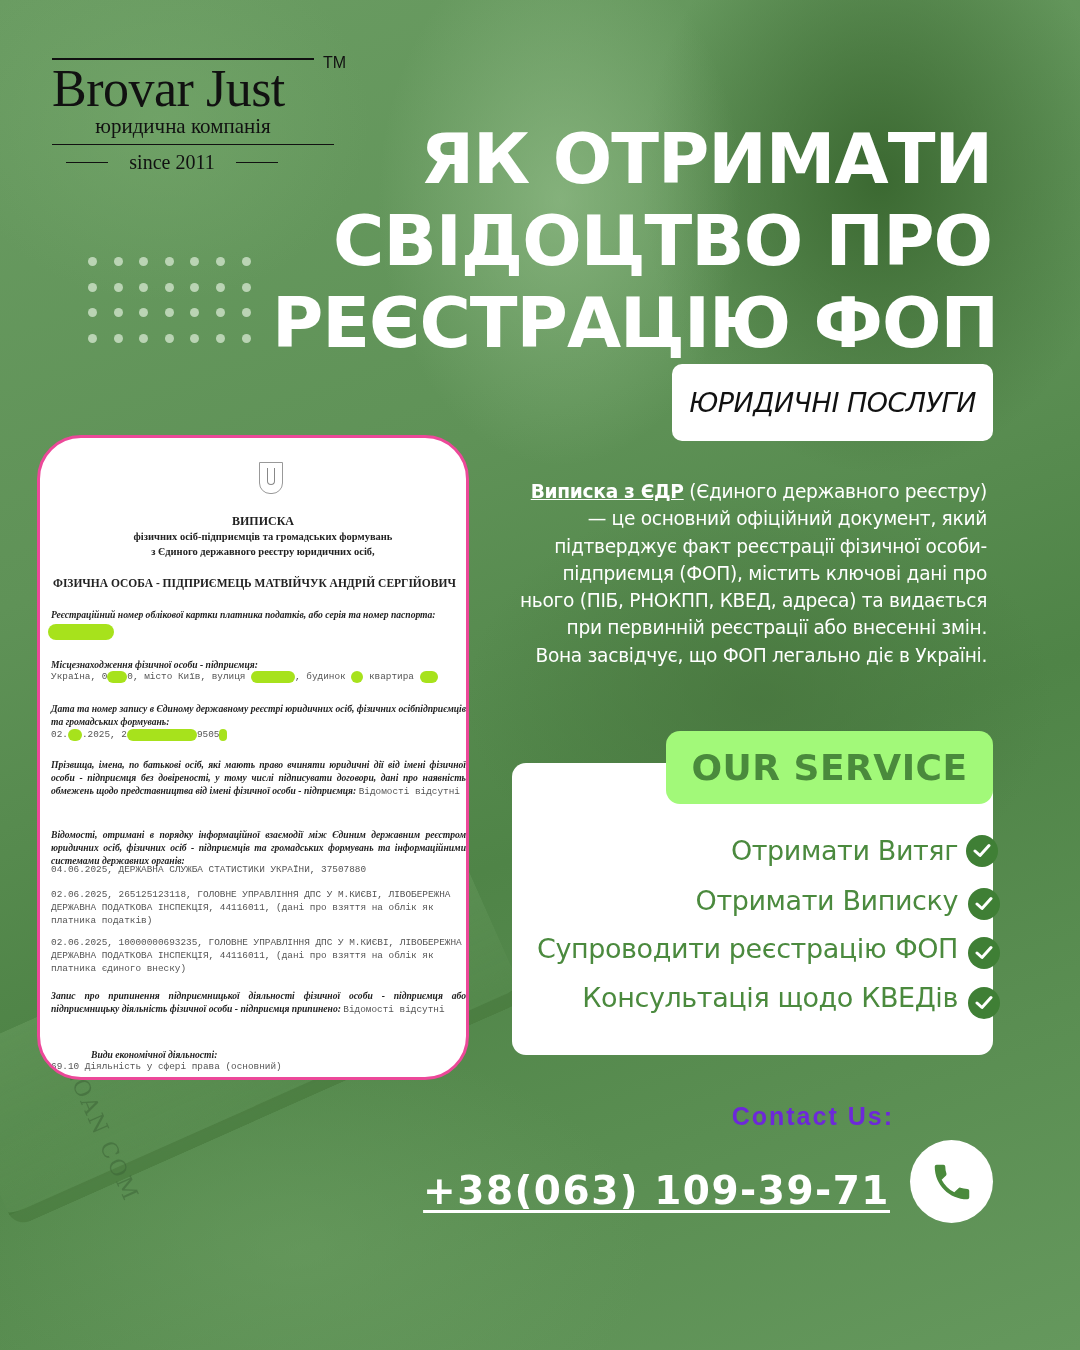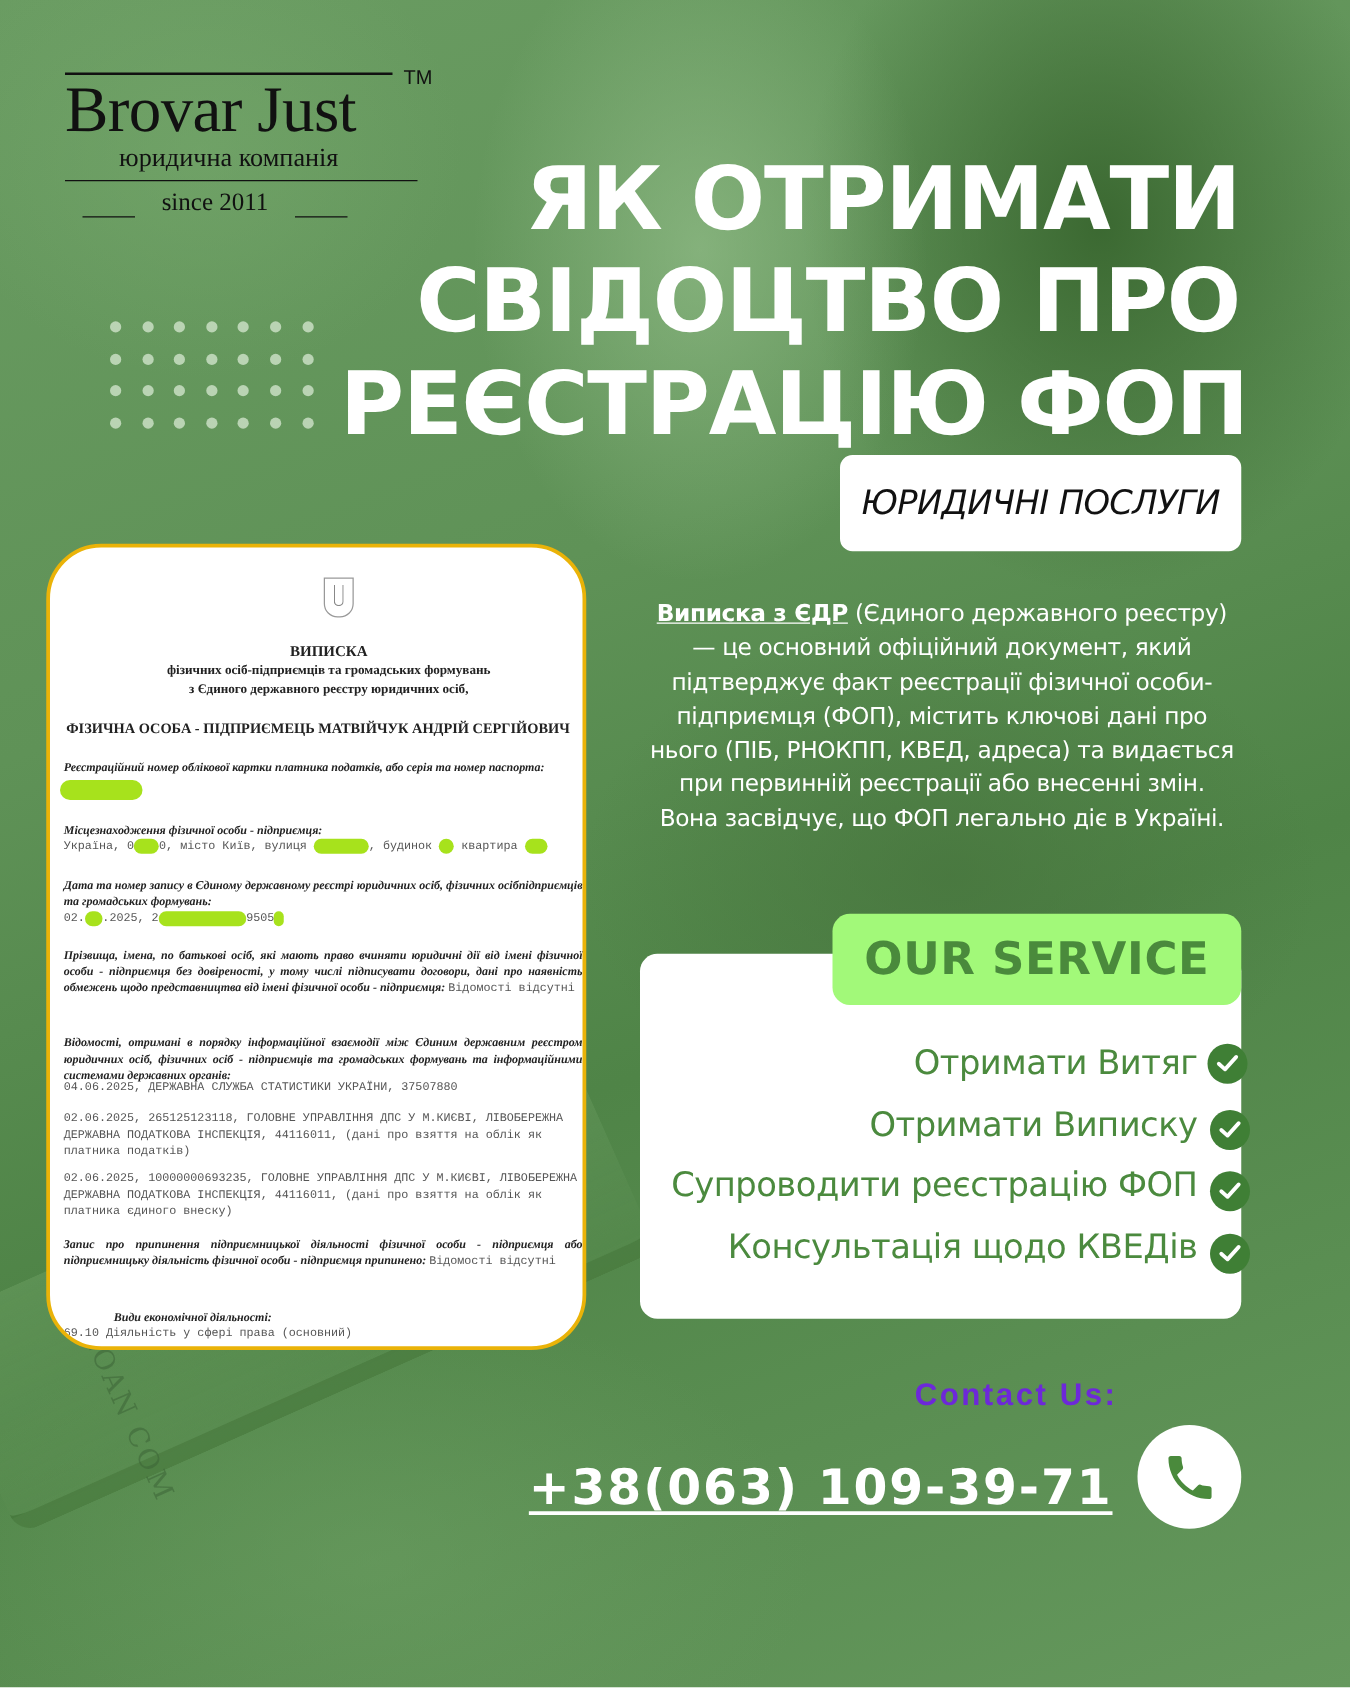--- a/index.html
+++ b/index.html
@@ -21,46 +21,46 @@
   .clip-text { position:absolute; left:28px; top:1120px; transform:rotate(66deg);
     font-family:"DejaVu Serif", serif; font-size:22px; color:rgba(60,100,55,0.55); letter-spacing:2px; }
 
   
   .logo { position:absolute; left:52px; top:58px; width:282px; }
   .logo .topline { height:1.5px; background:#111; width:262px; margin-left:0; }
   .logo .tm { position:absolute; right:-12px; top:-4px; font-family:"Liberation Sans", sans-serif; font-size:16px; color:#111; }
   .logo .brand { font-family:"Liberation Serif", serif; font-size:52px; color:#111; line-height:54px; margin-top:2px; letter-spacing:-0.5px; }
   .logo .sub { font-family:"Liberation Serif", serif; font-size:21px; color:#111; text-align:center; line-height:24px; margin-top:-2px; width:262px; }
   .logo .midline { height:1.5px; background:#111; width:282px; margin-top:6px; }
-  .logo .since { display:flex; align-items:flex-end; justify-content:center; gap:21px; margin-top:6px; width:240px; }
+  .logo .since { display:flex; align-items:center; justify-content:center; gap:21px; margin-top:6px; width:240px; }
   .logo .since .dash { width:42px; height:1.5px; background:#111; }
   .logo .since span.t { font-family:"Liberation Serif", serif; font-size:20px; color:#111; }
 
   
   .dots { position:absolute; left:88px; top:257px; display:grid; grid-template-columns:repeat(7, 8px); grid-auto-rows:8px; column-gap:17.6px; row-gap:17.6px; }
   .dots i { width:9px; height:9px; border-radius:50%; background:rgba(215,232,210,0.75); display:block; }
 
   
   .title { position:absolute; right:88px; top:118px; width:720px; text-align:right;
     font-family:"DejaVu Sans", sans-serif; font-weight:bold; color:#fff;
     font-size:70px; line-height:82px; letter-spacing:-1px; }
   .title div { white-space:nowrap; }
 
   .tag { position:absolute; left:672px; top:364px; width:321px; height:77px; background:#fff; border-radius:10px;
     display:flex; align-items:center; justify-content:center;
     font-family:"DejaVu Sans", sans-serif; font-style:italic; font-size:27px; color:#111; letter-spacing:-0.5px; }
 
   
-  .desc { position:absolute; left:520px; top:478px; width:467px; text-align:center; color:#fff;
+  .desc { position:absolute; left:520px; top:478px; width:467px; text-align:right; color:#fff;
     font-family:"DejaVu Sans", sans-serif; font-size:18.6px; line-height:27.3px; letter-spacing:-0.3px; }
   .desc .lead { font-weight:bold; text-decoration:underline; }
 
   
   .doc { position:absolute; left:37px; top:435px; width:426px; height:639px; background:#fff;
-    border:3px solid #eab308; border-radius:44px; overflow:hidden; font-family:"Liberation Serif", serif; color:#222; }
+    border:3px solid #ec4899; border-radius:44px; overflow:hidden; font-family:"Liberation Serif", serif; color:#222; }
   .doc .inner { position:absolute; left:8px; top:0; width:440px; }
   .doc .crest { position:absolute; left:211px; top:24px; width:22px; height:30px; border:1.5px solid #999; border-radius:0 0 11px 11px; }
   .doc .crest:after { content:""; position:absolute; left:7px; top:5px; width:6px; height:16px; border:1.5px solid #888; border-top:none; border-radius:0 0 4px 4px; }
   .doc .h1 { position:absolute; top:76px; width:430px; text-align:center; font-weight:bold; font-size:12px; }
   .doc .h2 { position:absolute; top:91px; width:430px; text-align:center; font-weight:bold; font-size:10.5px; line-height:15px; }
   .doc .name { position:absolute; top:139px; left:5px; font-weight:bold; font-size:11.5px; white-space:nowrap; }
   .doc .lbl { position:absolute; left:3px; font-weight:bold; font-style:italic; font-size:9.6px; line-height:13px; width:415px; text-align:justify; }
   .doc .mono { position:absolute; left:3px; font-family:"Liberation Mono", monospace; font-size:9.4px; line-height:13px; color:#555; width:420px; }
   .doc .mono.inl { position:static; display:inline; }
   .blot { display:inline-block; background:#a7e21c; border-radius:10px; vertical-align:middle; height:12px; }

